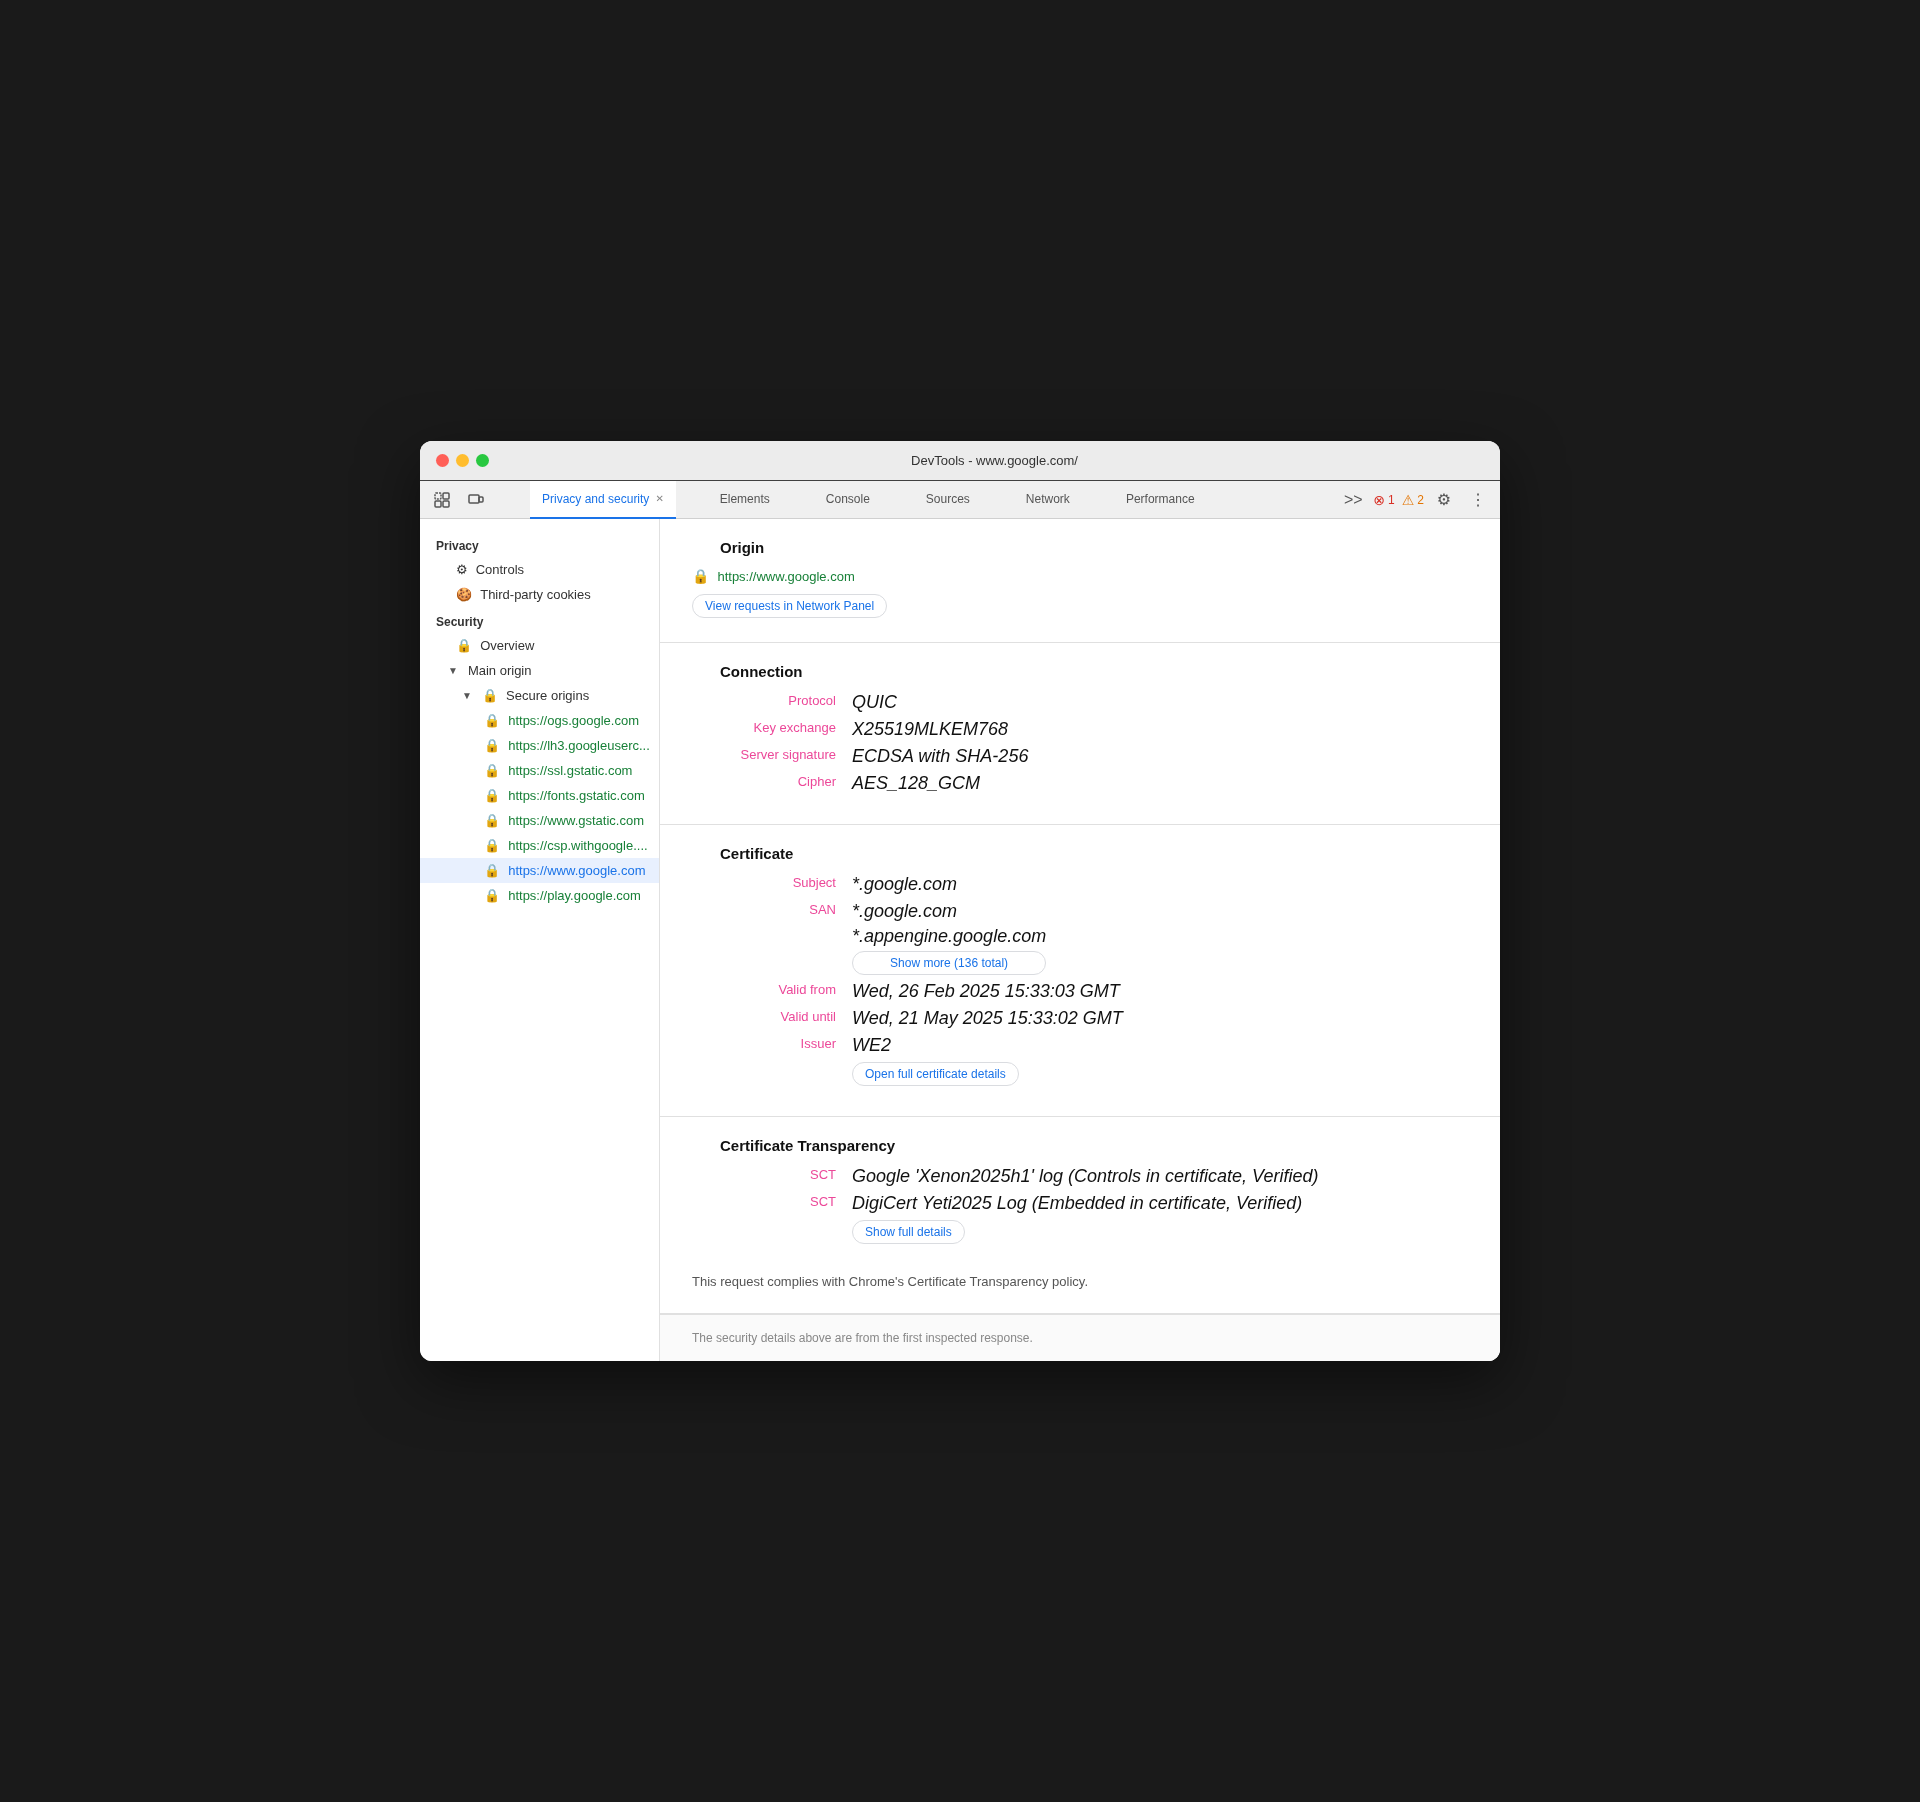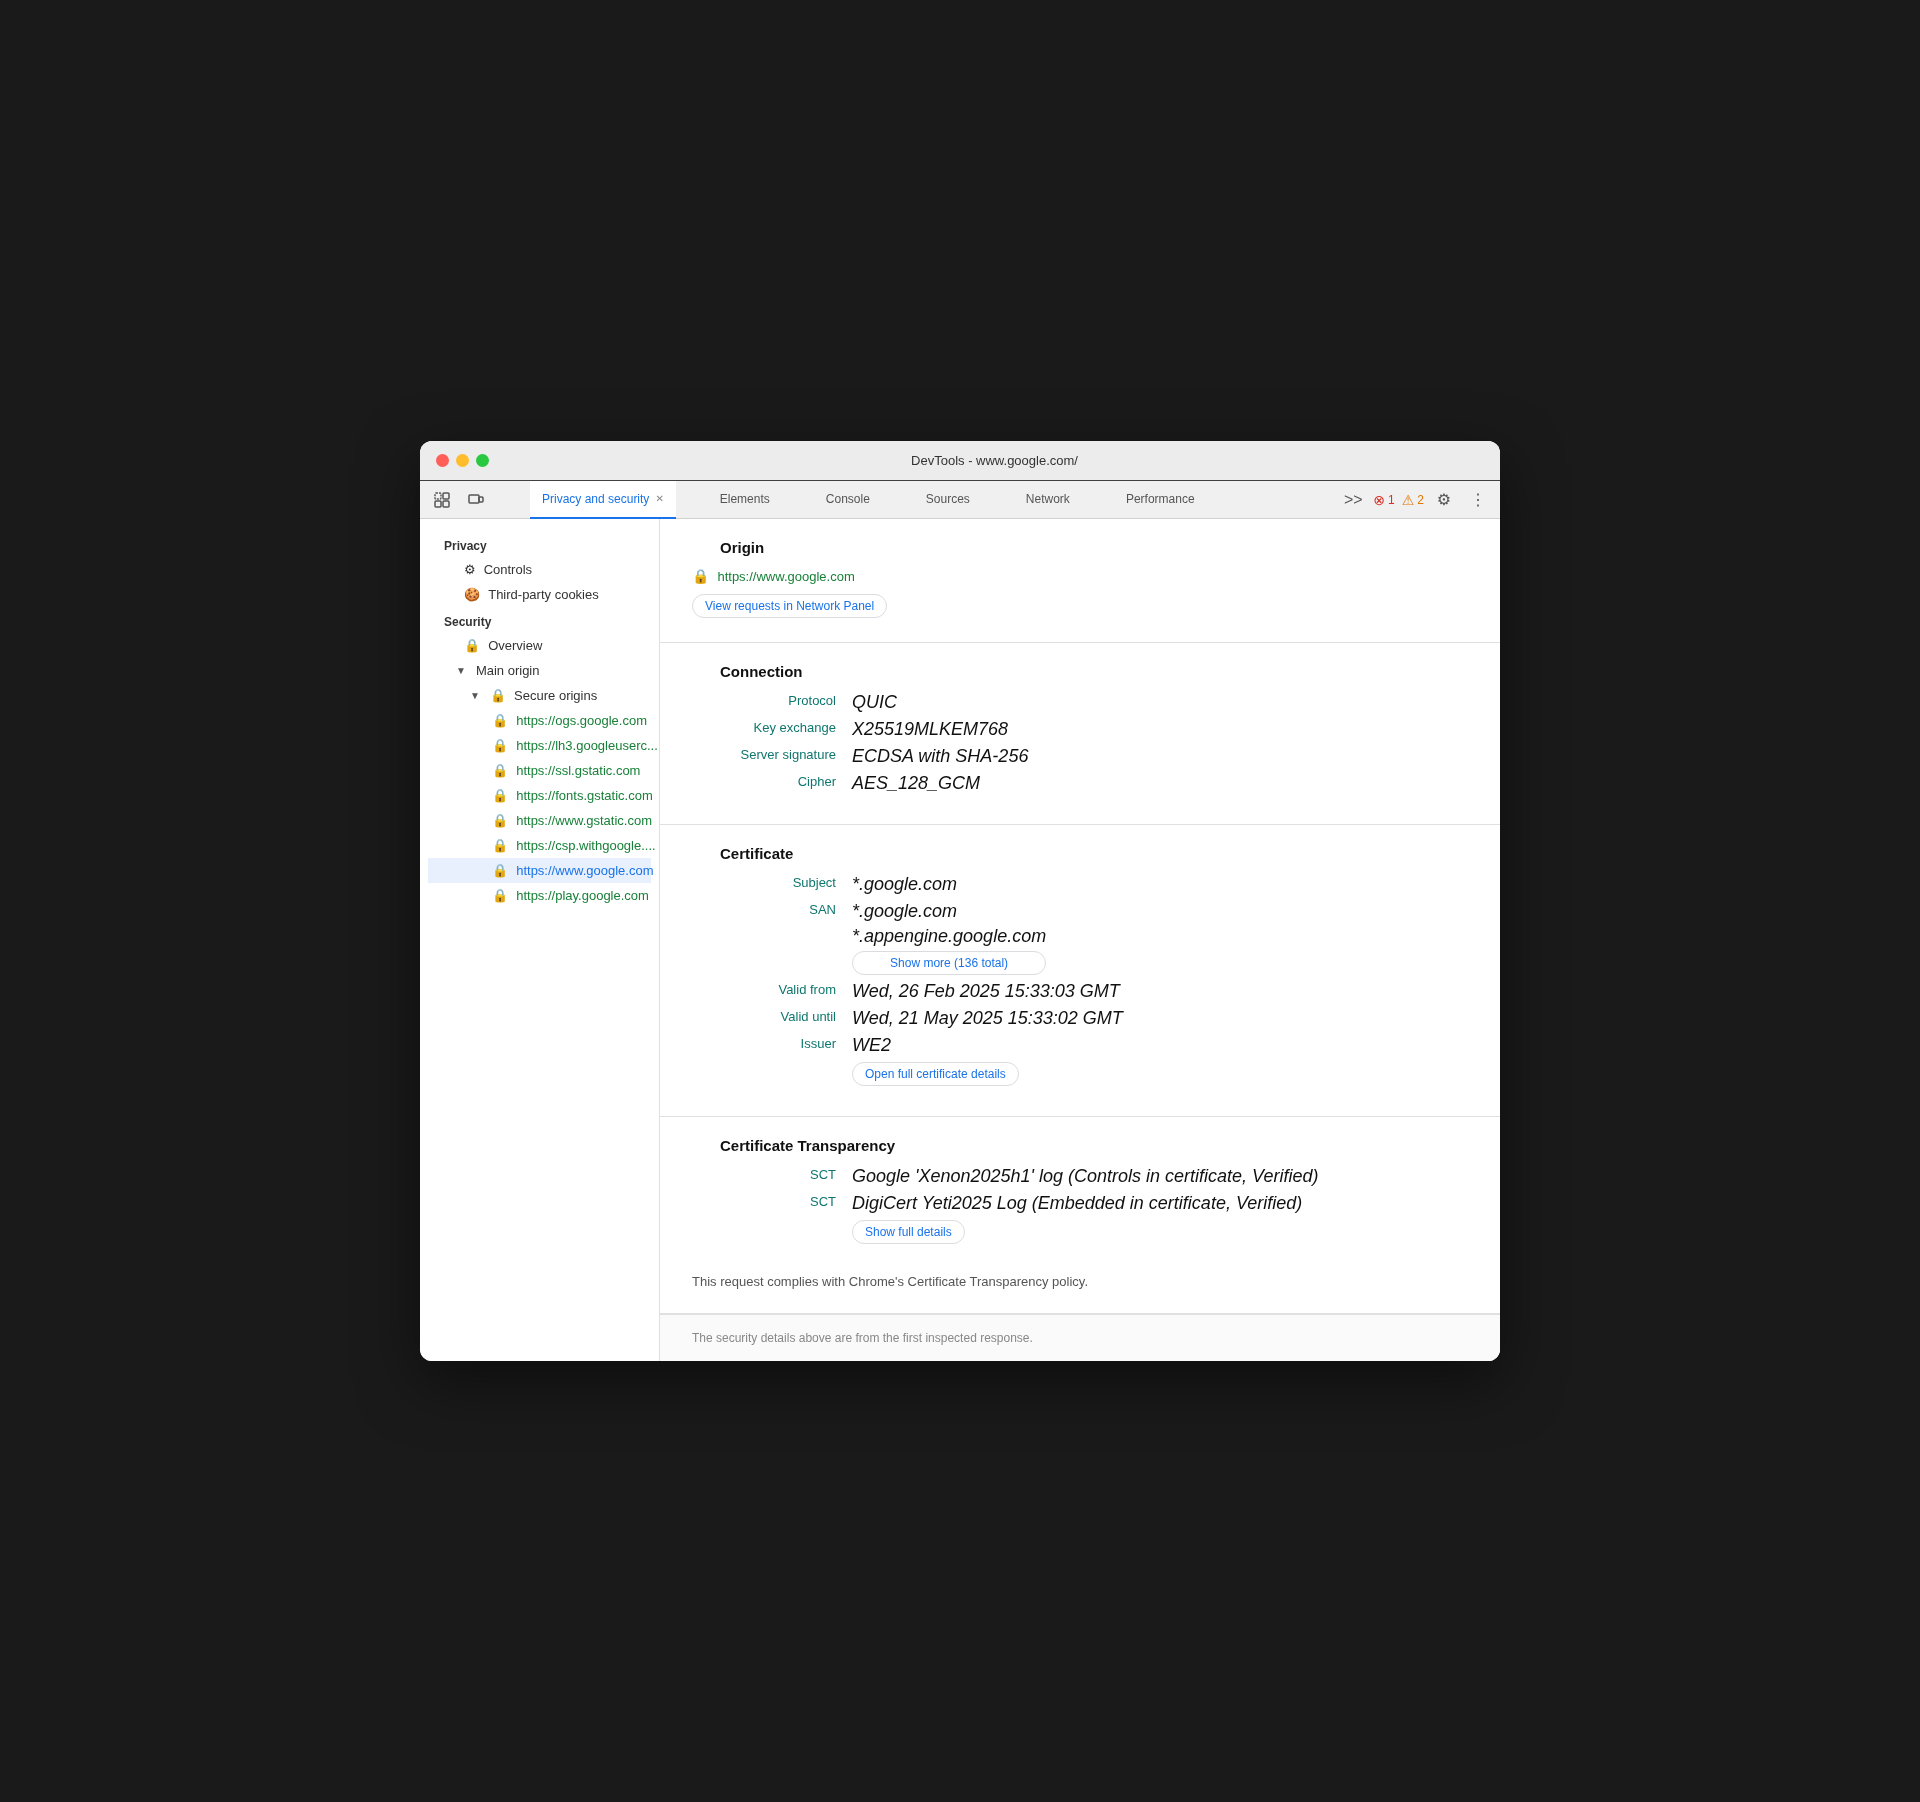--- a/index.html
+++ b/index.html
@@ -133,21 +133,21 @@
       display: flex;
       flex: 1;
       overflow: hidden;
     }
     
     .sidebar {
       width: 240px;
       min-width: 240px;
       background: #fff;
       border-right: 1px solid #e0e0e0;
-      padding: 12px 8px;
+      padding: 12px 0;
       overflow-y: auto;
     }
     .sidebar-section-label {
       font-size: 12px;
       font-weight: 600;
       color: #333;
       padding: 8px 16px 4px;
     }
     .sidebar-item {
       display: flex;
@@ -219,21 +219,21 @@
     .detail-row {
       display: flex;
       align-items: flex-start;
       margin-bottom: 6px;
     }
     .detail-label {
       width: 160px;
       min-width: 160px;
       text-align: right;
       font-size: 13px;
-      color: #0f766e;
+      color: #ec4899;
       padding-right: 16px;
       padding-top: 1px;
     }
     .detail-value {
       font-size: 18px;
       color: #111;
       font-style: italic;
     }
     .san-rows { display: flex; flex-direction: column; gap: 4px; }
     .footer-note {

